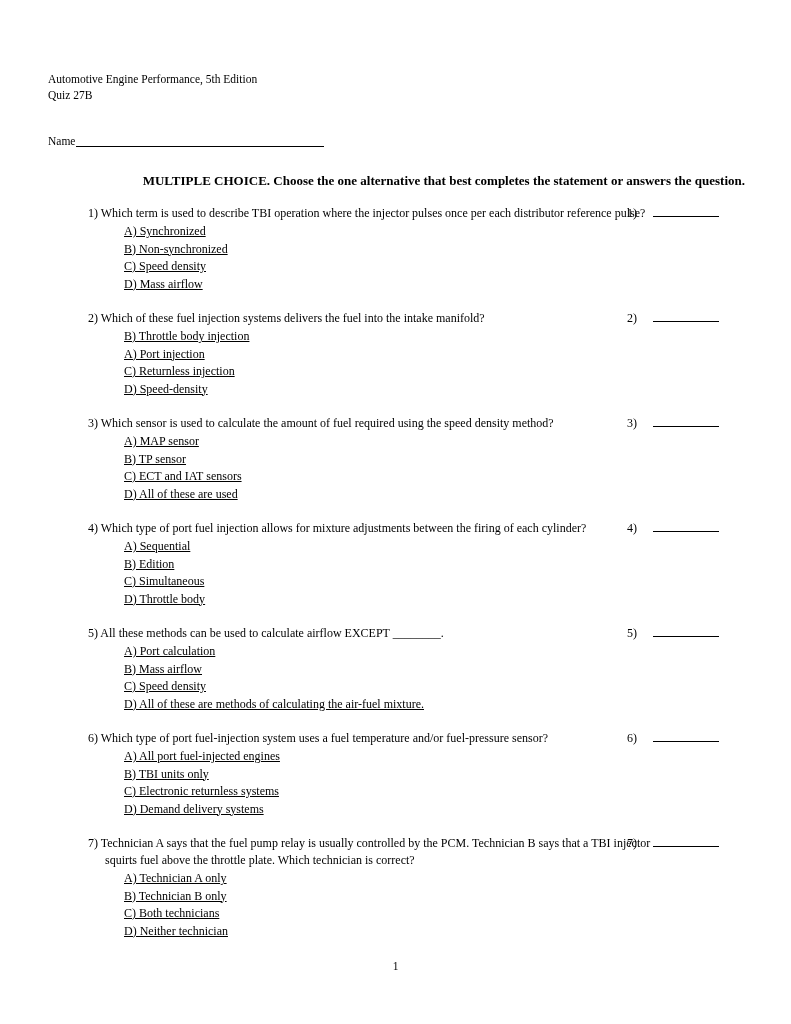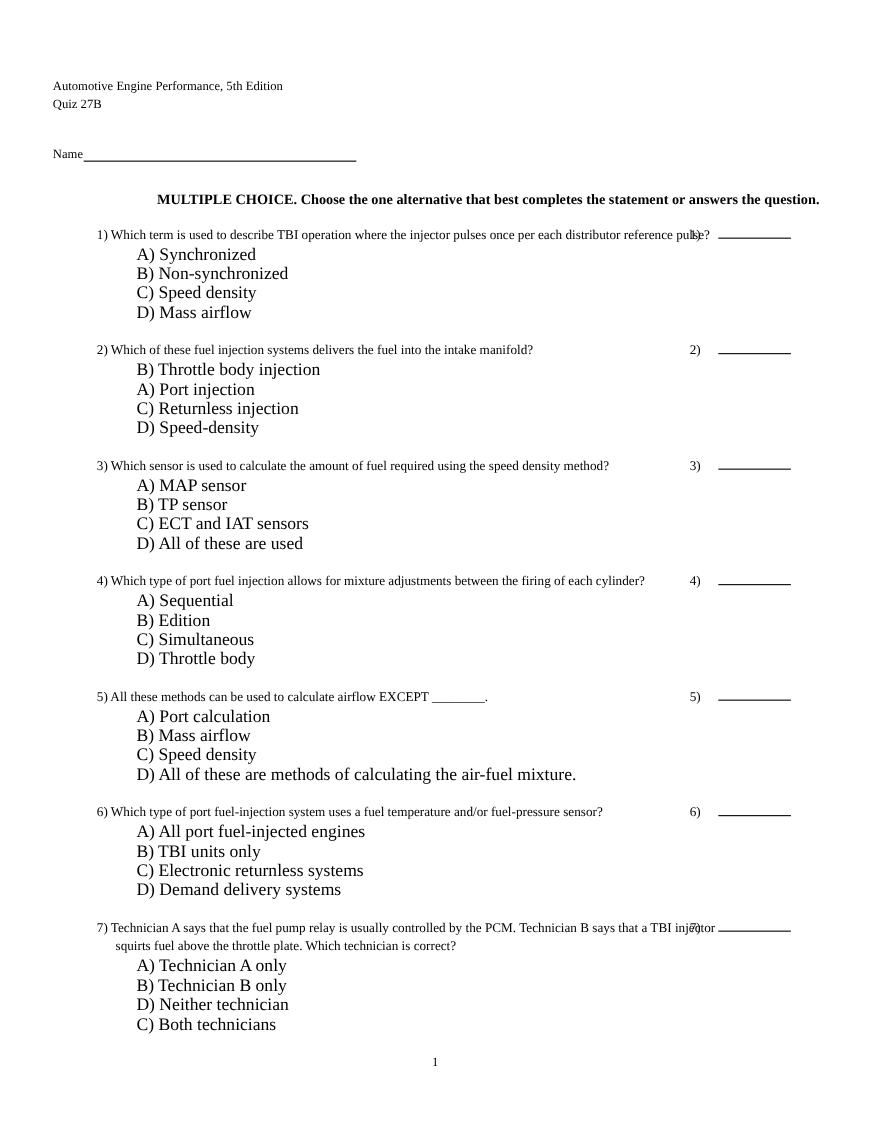--- a/index.html
+++ b/index.html
@@ -71,22 +71,23 @@
     font-size: 12px;
     line-height: 17px;
     text-indent: -17px;
     padding-left: 17px;
   }
   .q-choices {
     margin-top: 1px;
     padding-left: 36px;
   }
   .q-choice {
-    font-size: 16px;
+    font-size: 12px;
     line-height: 17.5px;
+    text-decoration: underline;
   }
   .answer-slot {
     position: absolute;
     right: 0;
     top: 0;
     width: 118px;
     display: flex;
     align-items: baseline;
     font-size: 12px;
   }
@@ -222,22 +223,22 @@
         <span class="answer-blank"></span>
       </div>
     </div>
 
     <div class="q-block">
       <div class="q-main">
         <div class="q-stem">7) Technician A says that the fuel pump relay is usually controlled by the PCM.  Technician B says that a TBI injector squirts fuel above the throttle plate.  Which technician is correct?</div>
         <div class="q-choices">
           <div class="q-choice">A) Technician A only</div>
           <div class="q-choice">B) Technician B only</div>
+          <div class="q-choice">C) Both technicians</div>
           <div class="q-choice">D) Neither technician</div>
-          <div class="q-choice">C) Both technicians</div>
         </div>
       </div>
       <div class="answer-slot">
         <span class="answer-num">7)</span>
         <span class="answer-blank"></span>
       </div>
     </div>
 
   </div>
 

